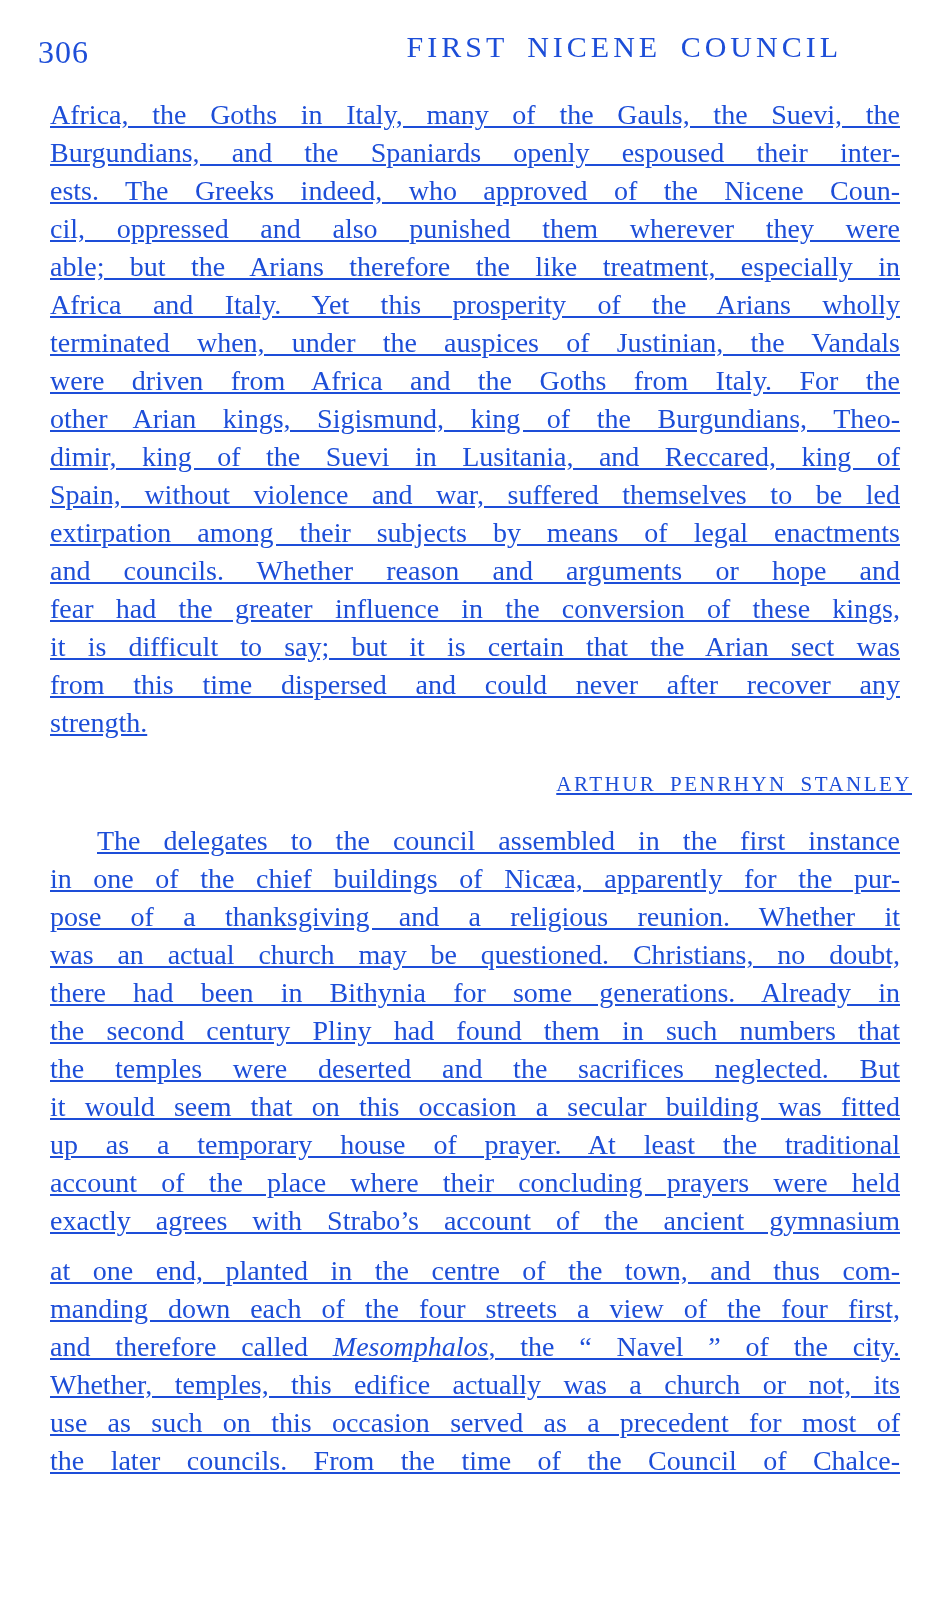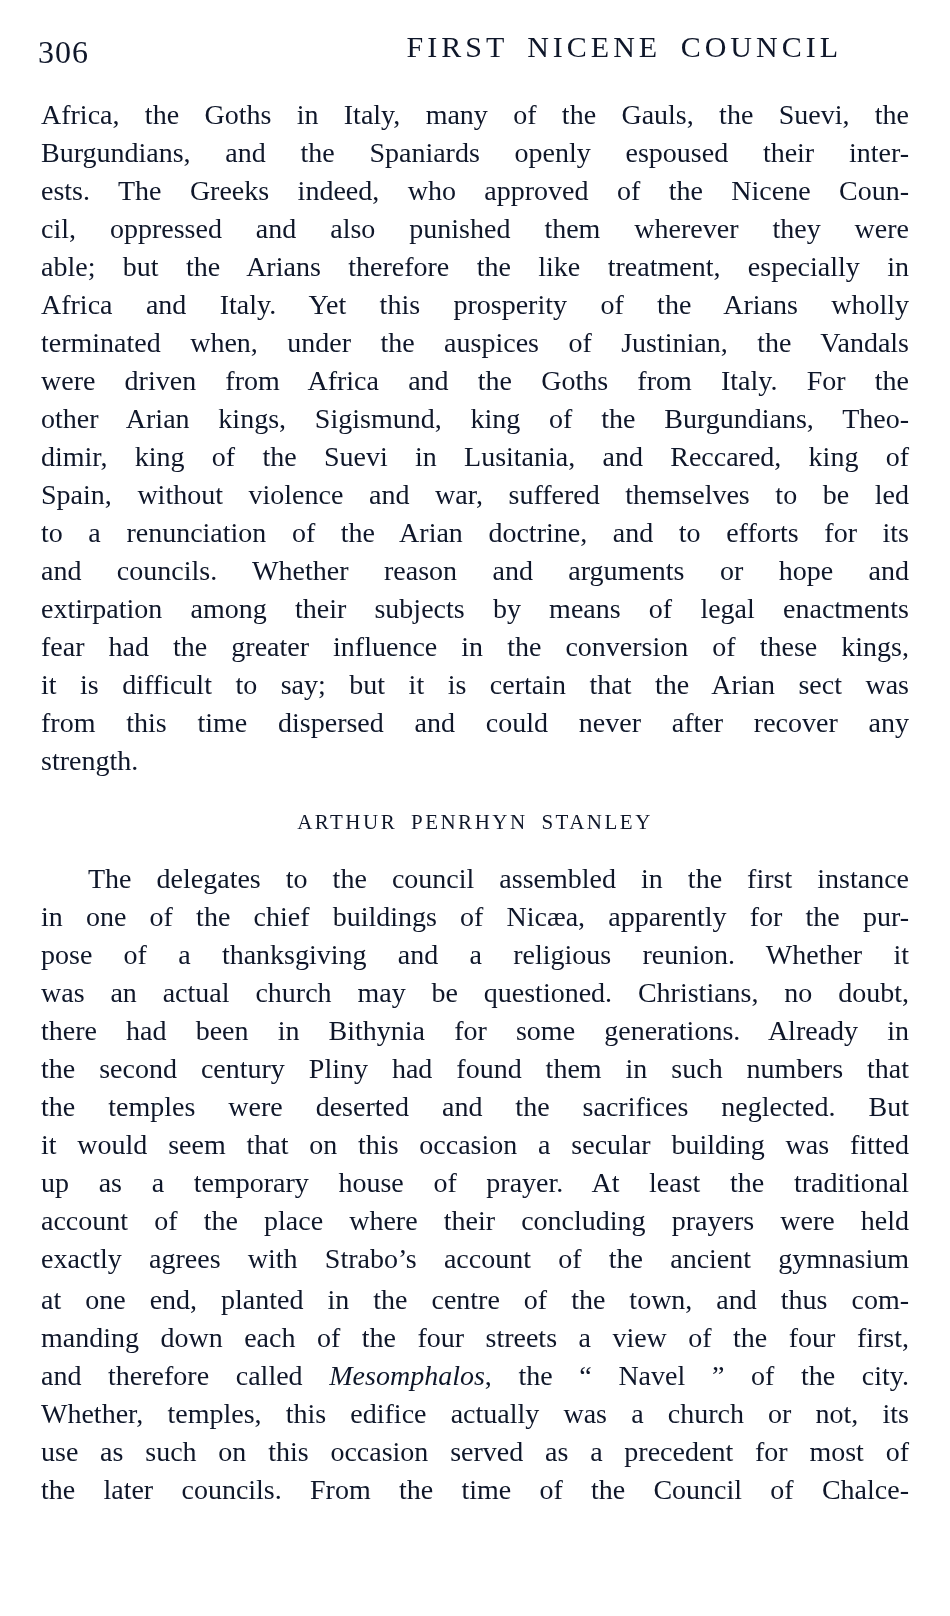--- a/index.html
+++ b/index.html
@@ -7,22 +7,23 @@
   body {
     width: 950px;
     background: #ffffff;
     font-family: "Liberation Serif", "DejaVu Serif", serif;
   }
   .page {
     position: relative;
     width: 950px;
     height: 1616px;
     background: #ffffff;
-    color: #0f172a;
+    color: #1d4ed8;
     overflow: hidden;
+    text-decoration: underline;
   }
   .page-header {
     position: relative;
     height: 44px;
     margin-top: 30px;
   }
   .page-number {
     position: absolute;
     left: 38px;
     top: 4px;
@@ -39,37 +40,37 @@
     font-weight: normal;
     letter-spacing: 4px;
     word-spacing: 8px;
     text-align: right;
     white-space: nowrap;
   }
   .text-block {
     margin: 22px 38px 0 38px;
     width: 874px;
   }
-  .paragraph { margin: 3px; }
+  .paragraph { margin: 12px; }
   .line {
     font-size: 28px;
     line-height: 38px;
     text-align: justify;
     text-align-last: justify;
     white-space: normal;
   }
   .line.flush { text-align-last: left; }
   .line.indent { padding-left: 47px; }
   .section-heading {
     margin: 30px 0 26px 0;
     font-size: 21px;
     font-weight: normal;
     letter-spacing: 2.5px;
     word-spacing: 6px;
-    text-align: center;
+    text-align: right;
     line-height: 24px;
   }
   em.italic-term { font-style: italic; }
 </style>
 </head>
 <body>
 
 <div class="page">
 
   <header class="page-header">
@@ -84,23 +85,22 @@
       <div class="line">Burgundians, and the Spaniards openly espoused their inter-</div>
       <div class="line">ests. The Greeks indeed, who approved of the Nicene Coun-</div>
       <div class="line">cil, oppressed and also punished them wherever they were</div>
       <div class="line">able; but the Arians therefore the like treatment, especially in</div>
       <div class="line">Africa and Italy. Yet this prosperity of the Arians wholly</div>
       <div class="line">terminated when, under the auspices of Justinian, the Vandals</div>
       <div class="line">were driven from Africa and the Goths from Italy. For the</div>
       <div class="line">other Arian kings, Sigismund, king of the Burgundians, Theo-</div>
       <div class="line">dimir, king of the Suevi in Lusitania, and Reccared, king of</div>
       <div class="line">Spain, without violence and war, suffered themselves to be led</div>
-      <div class="line">to a renunciation of the Arian doctrine, and to efforts for its</div>
+      <div class="line">extirpation among their subjects by means of legal enactments</div>
       <div class="line">and councils. Whether reason and arguments or hope and</div>
-      <div class="line">extirpation among their subjects by means of legal enactments</div>
       <div class="line">fear had the greater influence in the conversion of these kings,</div>
       <div class="line">it is difficult to say; but it is certain that the Arian sect was</div>
       <div class="line">from this time dispersed and could never after recover any</div>
       <div class="line flush">strength.</div>
     </div>
 
     <h2 class="section-heading">ARTHUR PENRHYN STANLEY</h2>
 
     <div class="paragraph">
       <div class="line indent">The delegates to the council assembled in the first instance</div>

